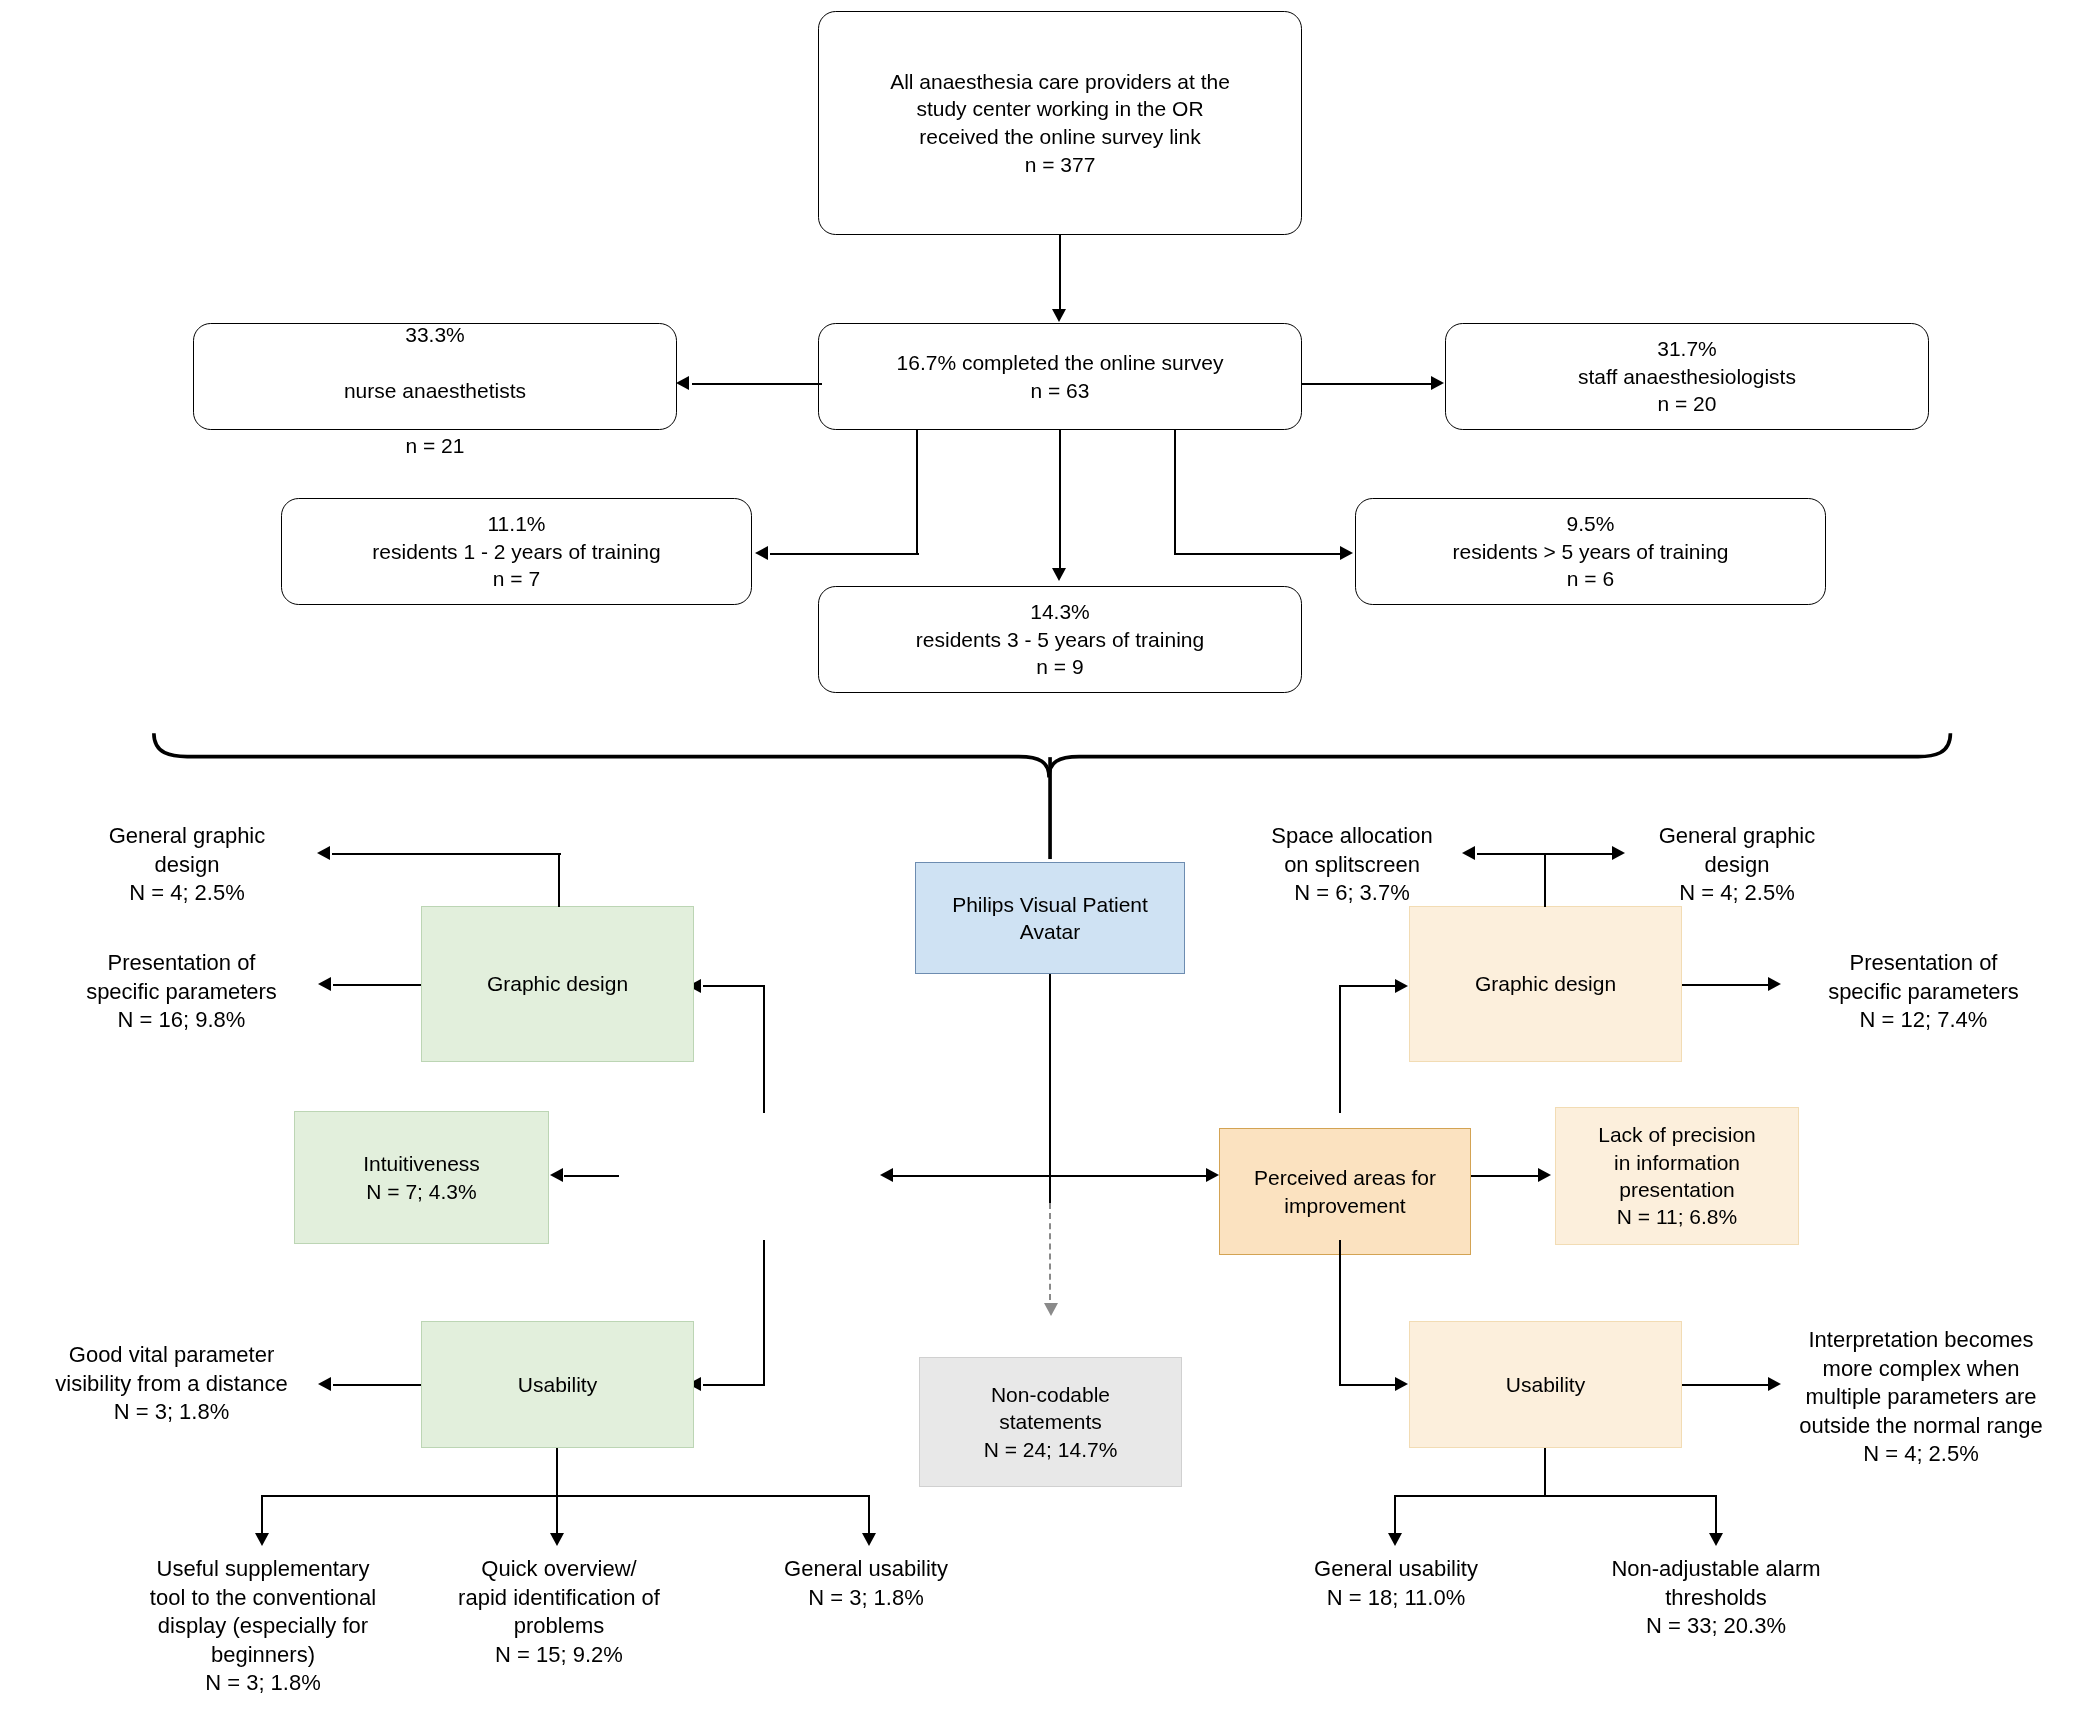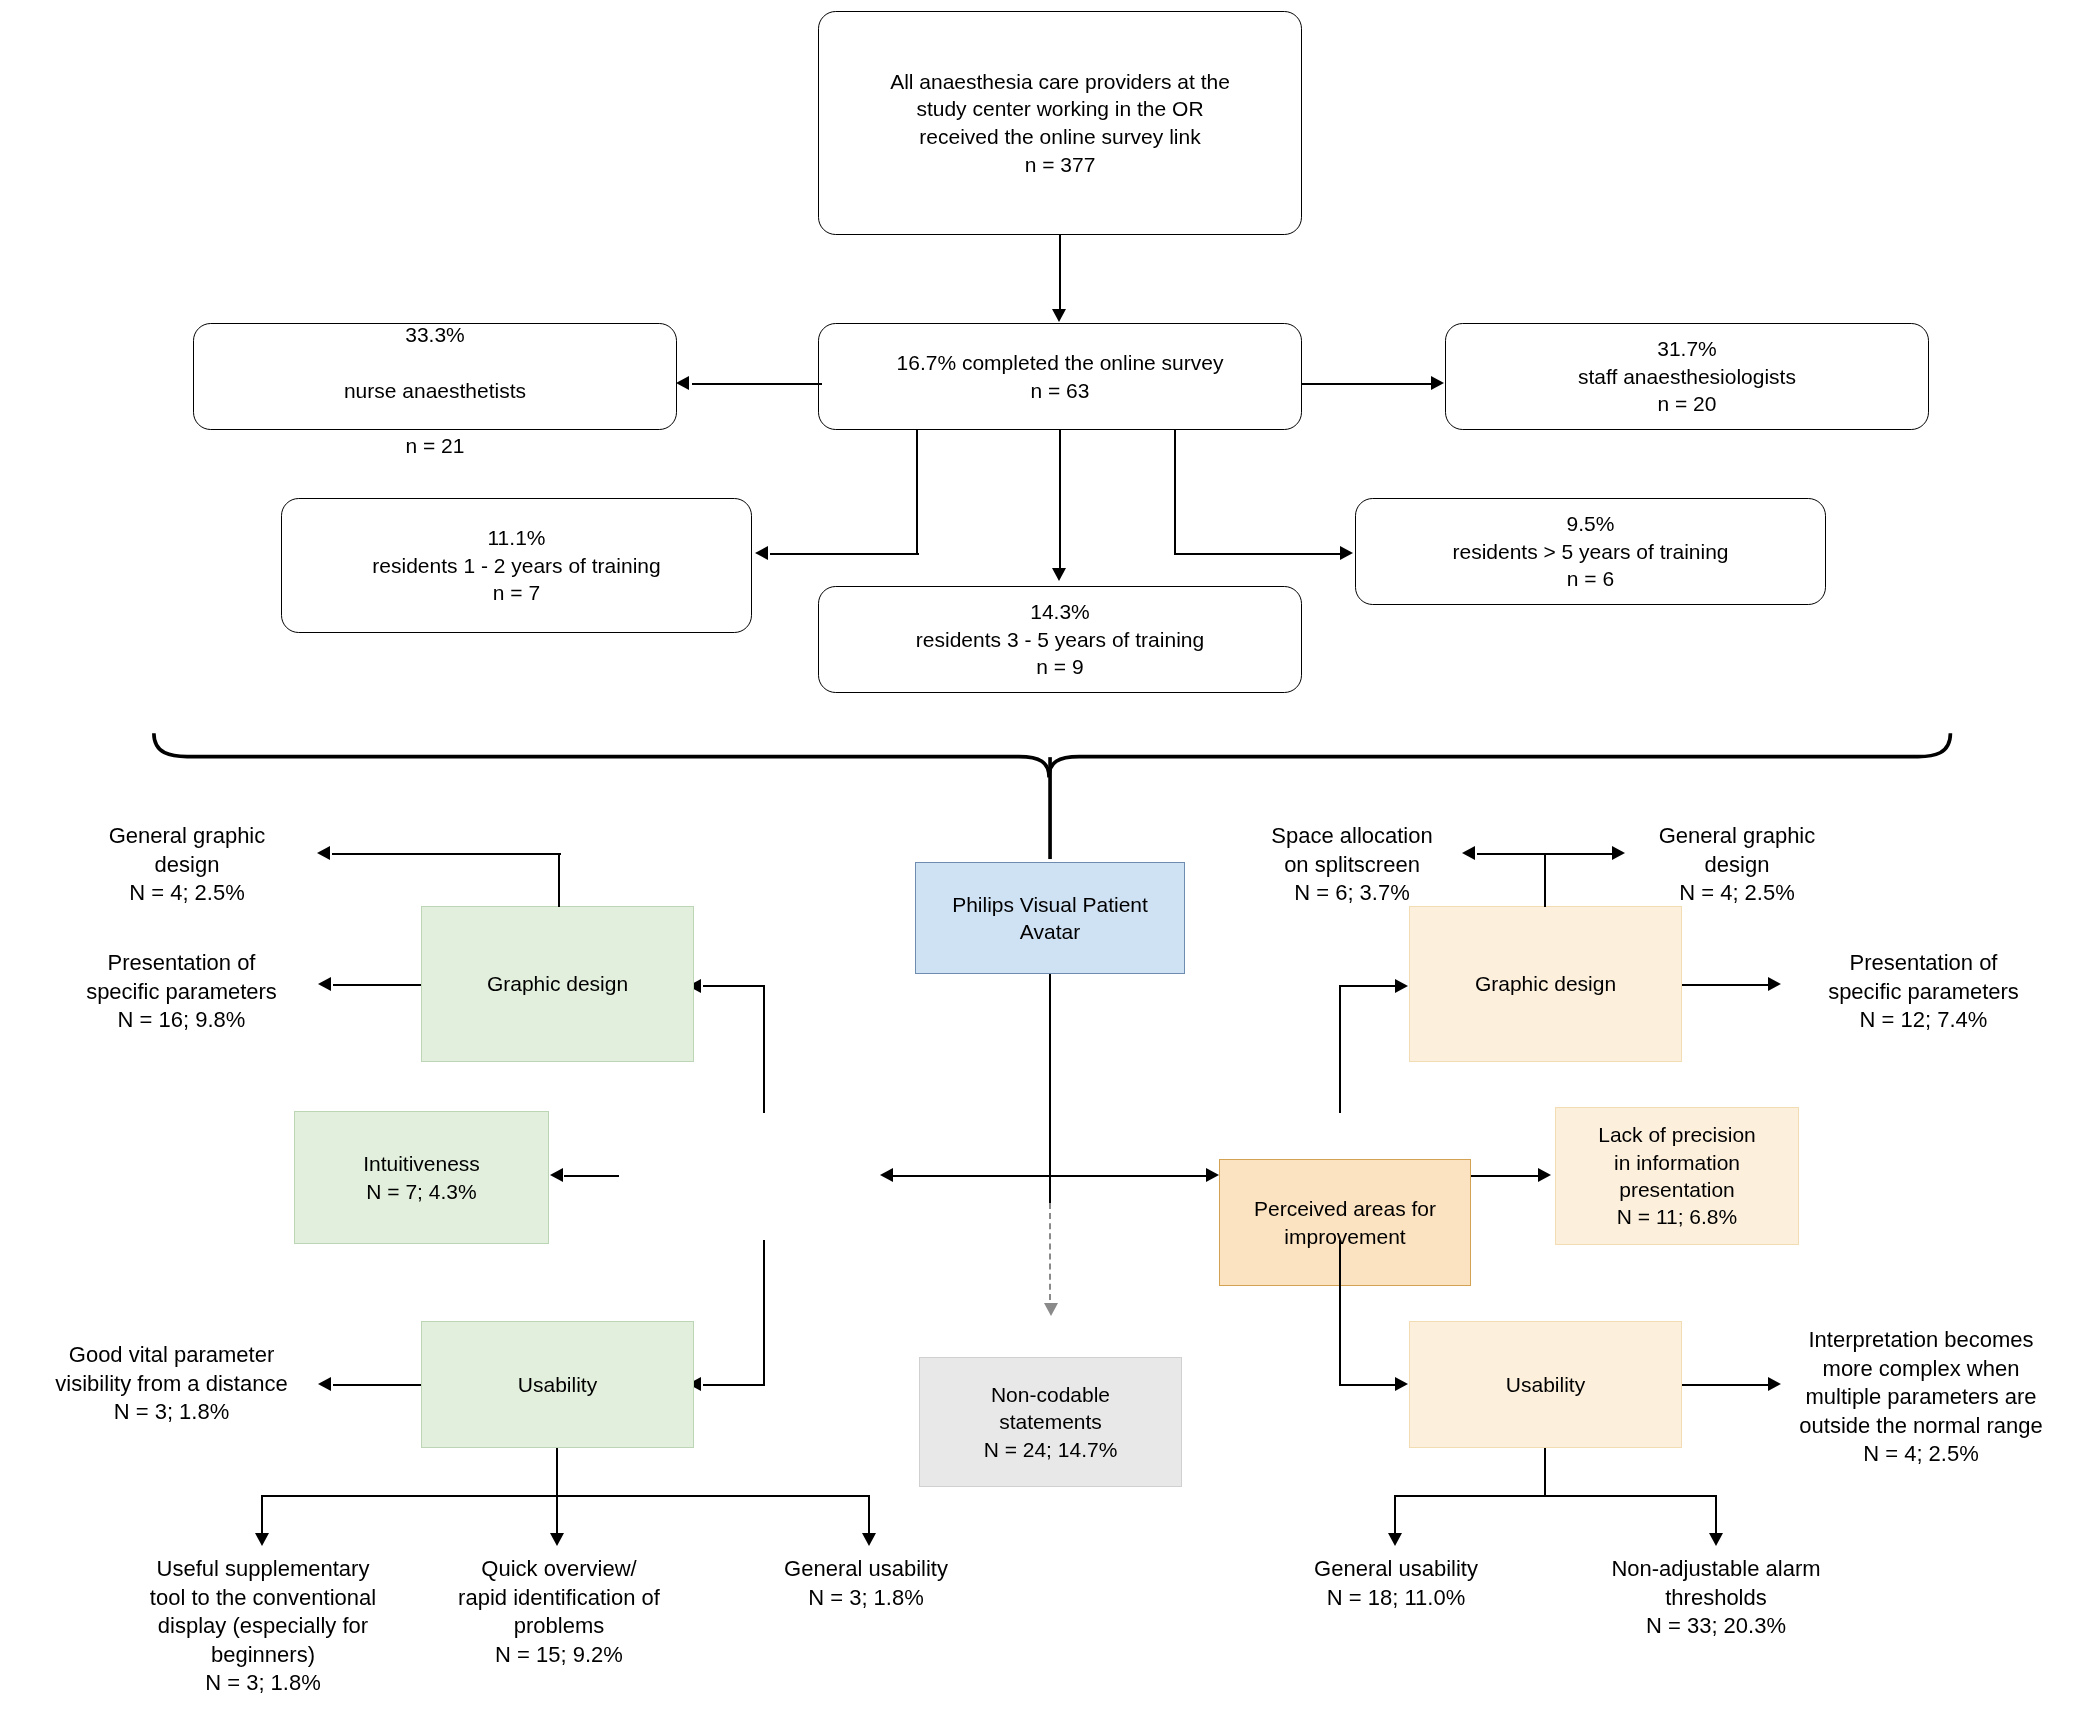--- a/index.html
+++ b/index.html
@@ -82,21 +82,21 @@
       <span>31.7%</span><br>
       <span>staff anaesthesiologists</span><br>
       <span>n = 20</span>
     </span>
   </div>
 
   <div class="ln lnv" style="left:916px;top:430px;width:2.1px;height:125px;"></div>
   <div class="ln lnh" style="left:770px;top:553px;width:149px;height:2.1px;"></div>
   <div class="ah ah-l" style="left:755px;top:546px;"></div>
 
-  <div class="rbox" style="left:281px;top:498px;width:471px;height:135px;">
+  <div class="rbox" style="left:281px;top:498px;width:471px;height:107px;">
     <span>
       <span>11.1%</span><br>
       <span>residents 1 - 2 years of training</span><br>
       <span>n = 7</span>
     </span>
   </div>
 
   <div class="ln lnv" style="left:1174px;top:430px;width:2.1px;height:125px;"></div>
   <div class="ln lnh" style="left:1176px;top:553px;width:166px;height:2.1px;"></div>
   <div class="ah ah-r" style="left:1340px;top:546px;"></div>
@@ -218,21 +218,21 @@
 N = 3; 1.8%</div>
 
   <div class="lbl" style="left:424px;top:1555px;width:270px;white-space:pre-line">Quick overview/
 rapid identification of
 problems
 N = 15; 9.2%</div>
 
   <div class="lbl" style="left:736px;top:1555px;width:260px;white-space:pre-line">General usability
 N = 3; 1.8%</div>
 
-  <div class="sbox org-d" style="left:1219px;top:1159px;width:252px;height:127px;">
+  <div class="sbox org-d" style="left:1219px;top:1128px;width:252px;height:127px;">
     <span style="white-space:pre-line">Perceived areas for
 improvement</span>
   </div>
 
   <div class="ln lnv" style="left:1339px;top:985px;width:2.1px;height:128px;"></div>
   <div class="ln lnh" style="left:1339px;top:985px;width:57px;height:2.1px;"></div>
   <div class="ah ah-r" style="left:1395px;top:979px;"></div>
 
   <div class="ln lnv" style="left:1339px;top:1240px;width:2.1px;height:146px;"></div>
   <div class="ln lnh" style="left:1339px;top:1384px;width:57px;height:2.1px;"></div>

